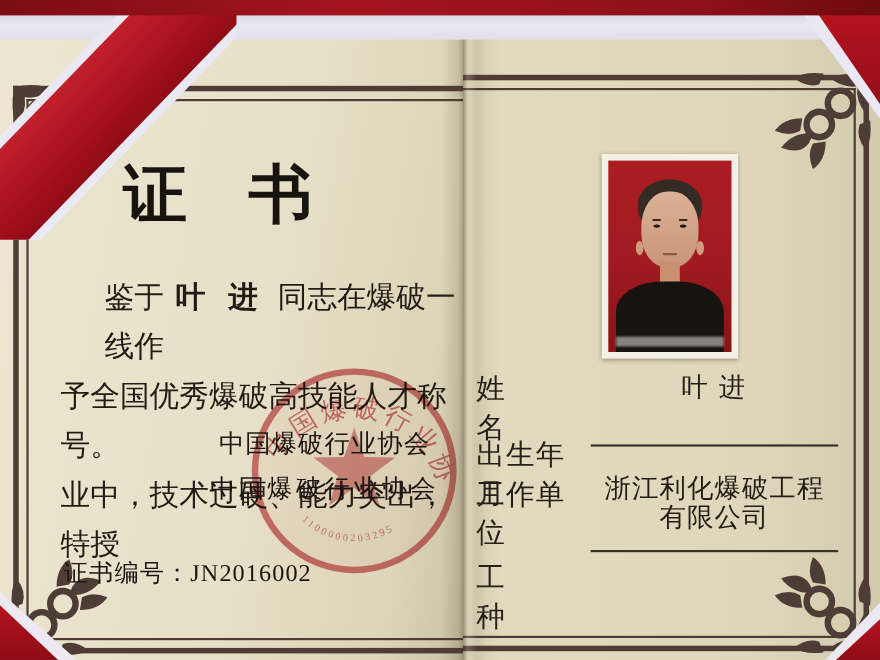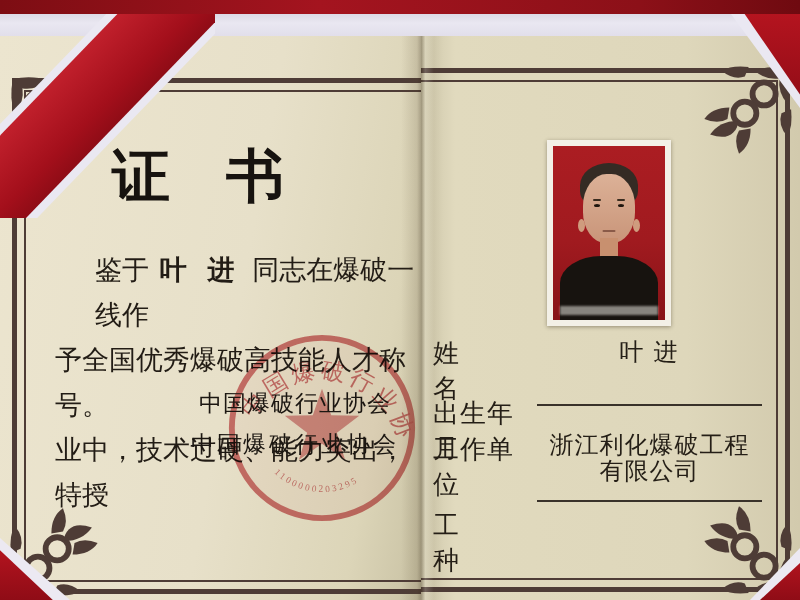--- a/index.html
+++ b/index.html
@@ -153,20 +153,21 @@
       <text font-size="9.5" fill="#c9555c" letter-spacing="2.5" opacity="0.8">
         <textPath href="#sealBottom" startOffset="22">1100000203295</textPath>
       </text>
     </svg>
 
     <div class="issuer-block">
       <div class="issuer-line">中国爆破行业协会</div>
       <div class="issue-date">中国爆破行业协会</div>
     </div>
 
+    <div class="certno"><span>证书编号：</span><span>JN2016002</span></div>
   </div>
 
   <div class="page page-right">
     <div class="frame fr-outer"></div>
     <div class="frame inner fr-inner"></div>
     <svg class="flourish-svg orn-tr" viewBox="0 0 110 110">
         <use href="#flourish"></use>
       </svg>
     <svg class="flourish-svg orn-br" viewBox="0 0 110 110">
         <use href="#flourish"></use>

